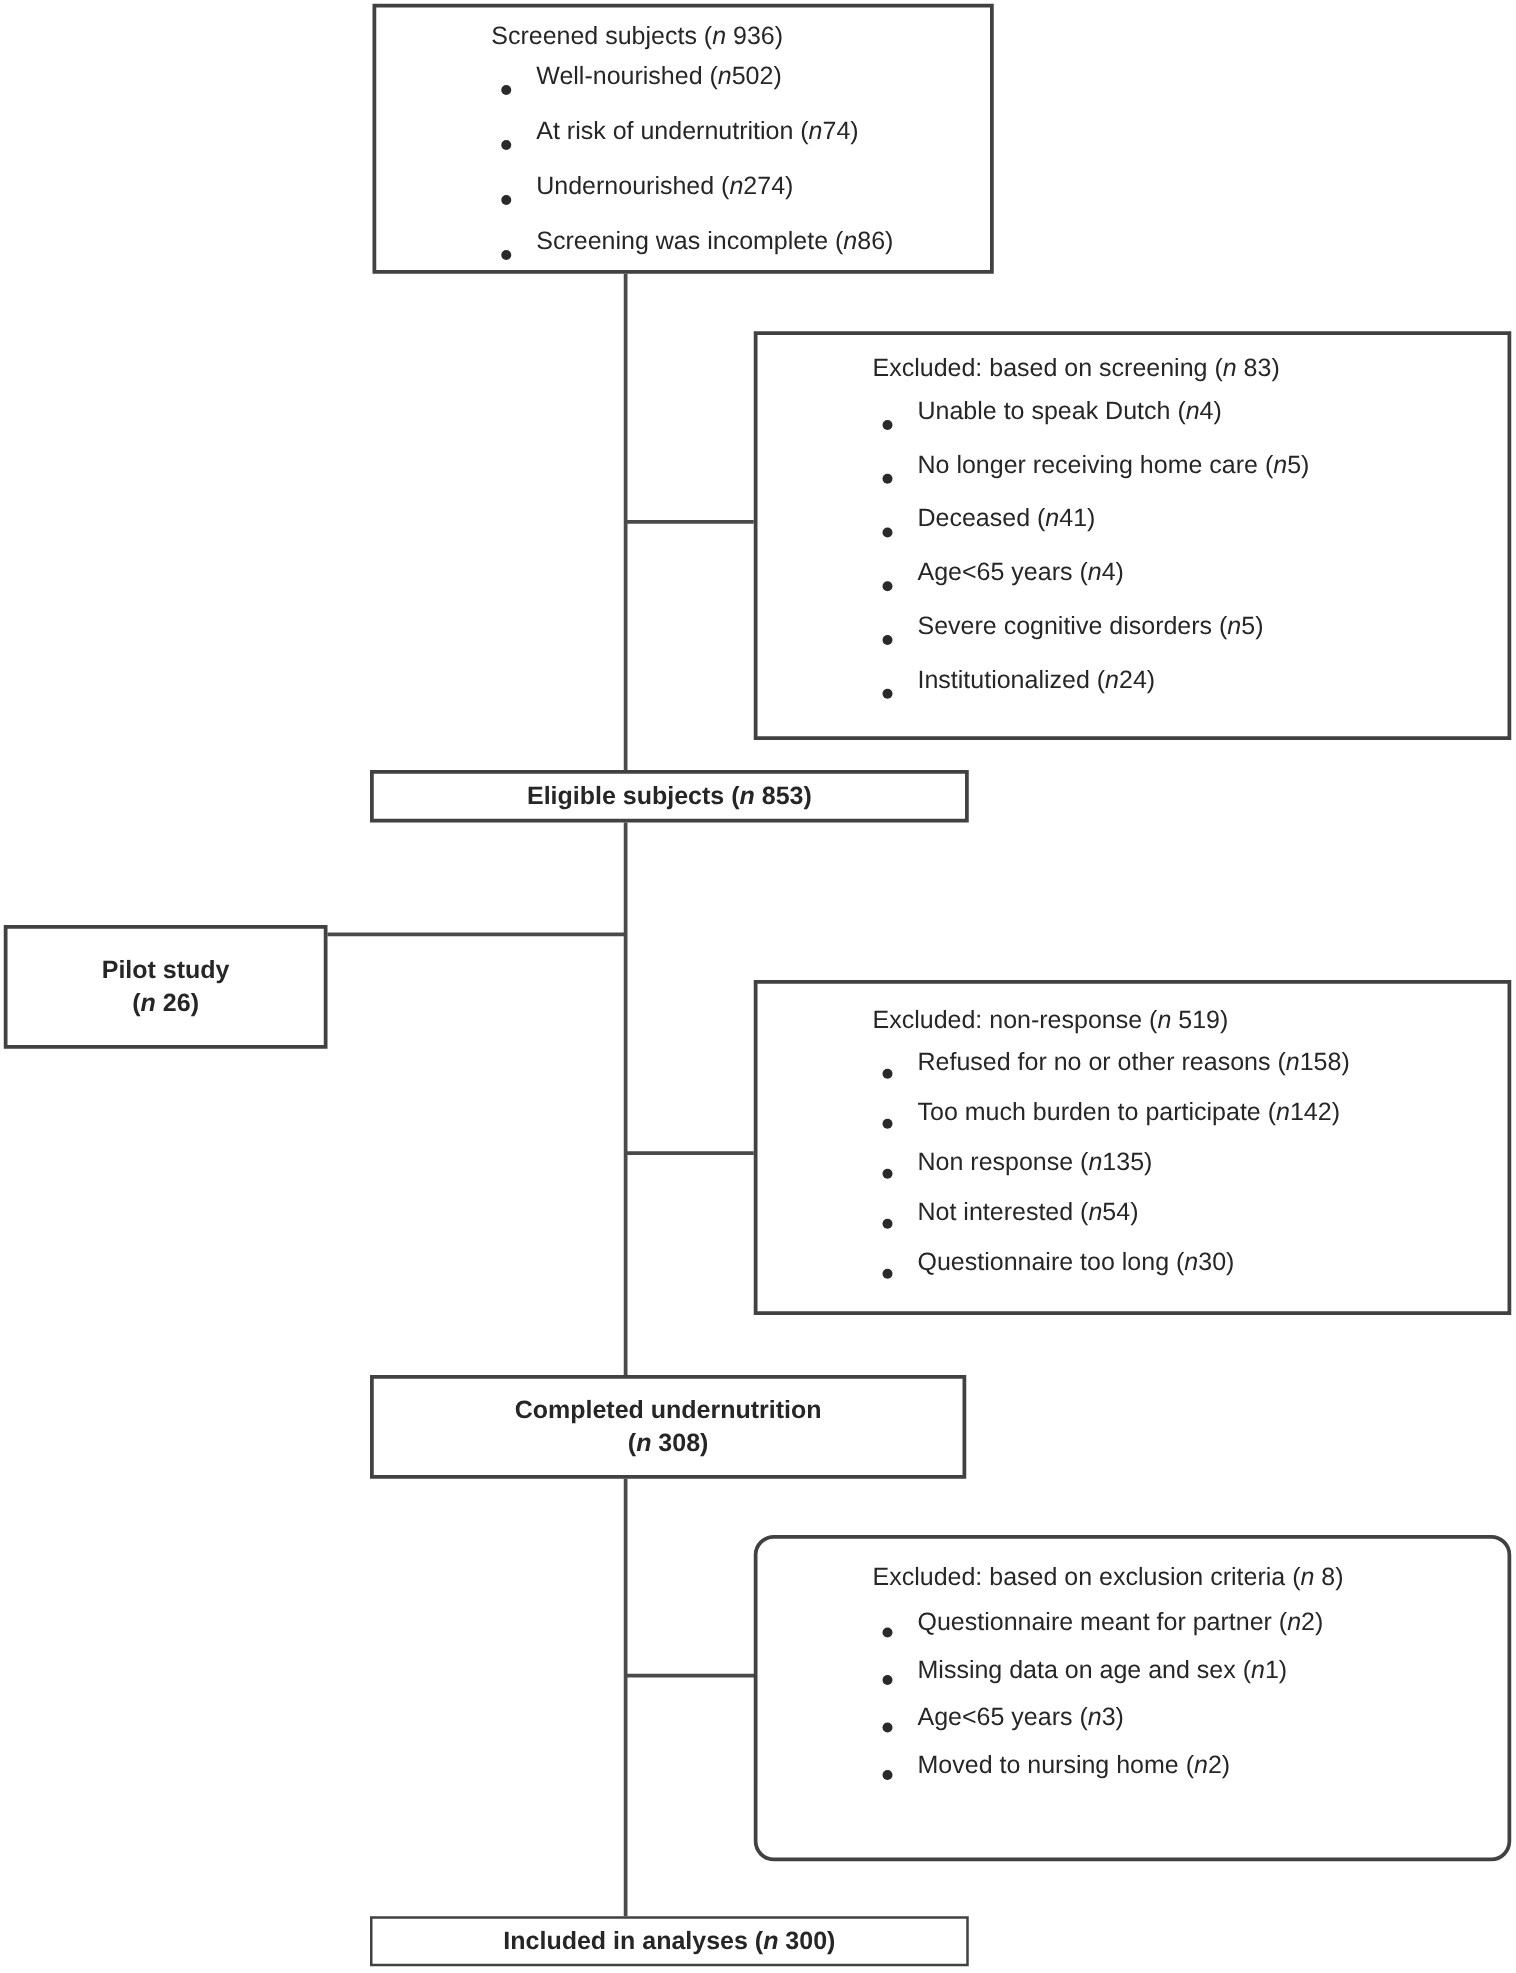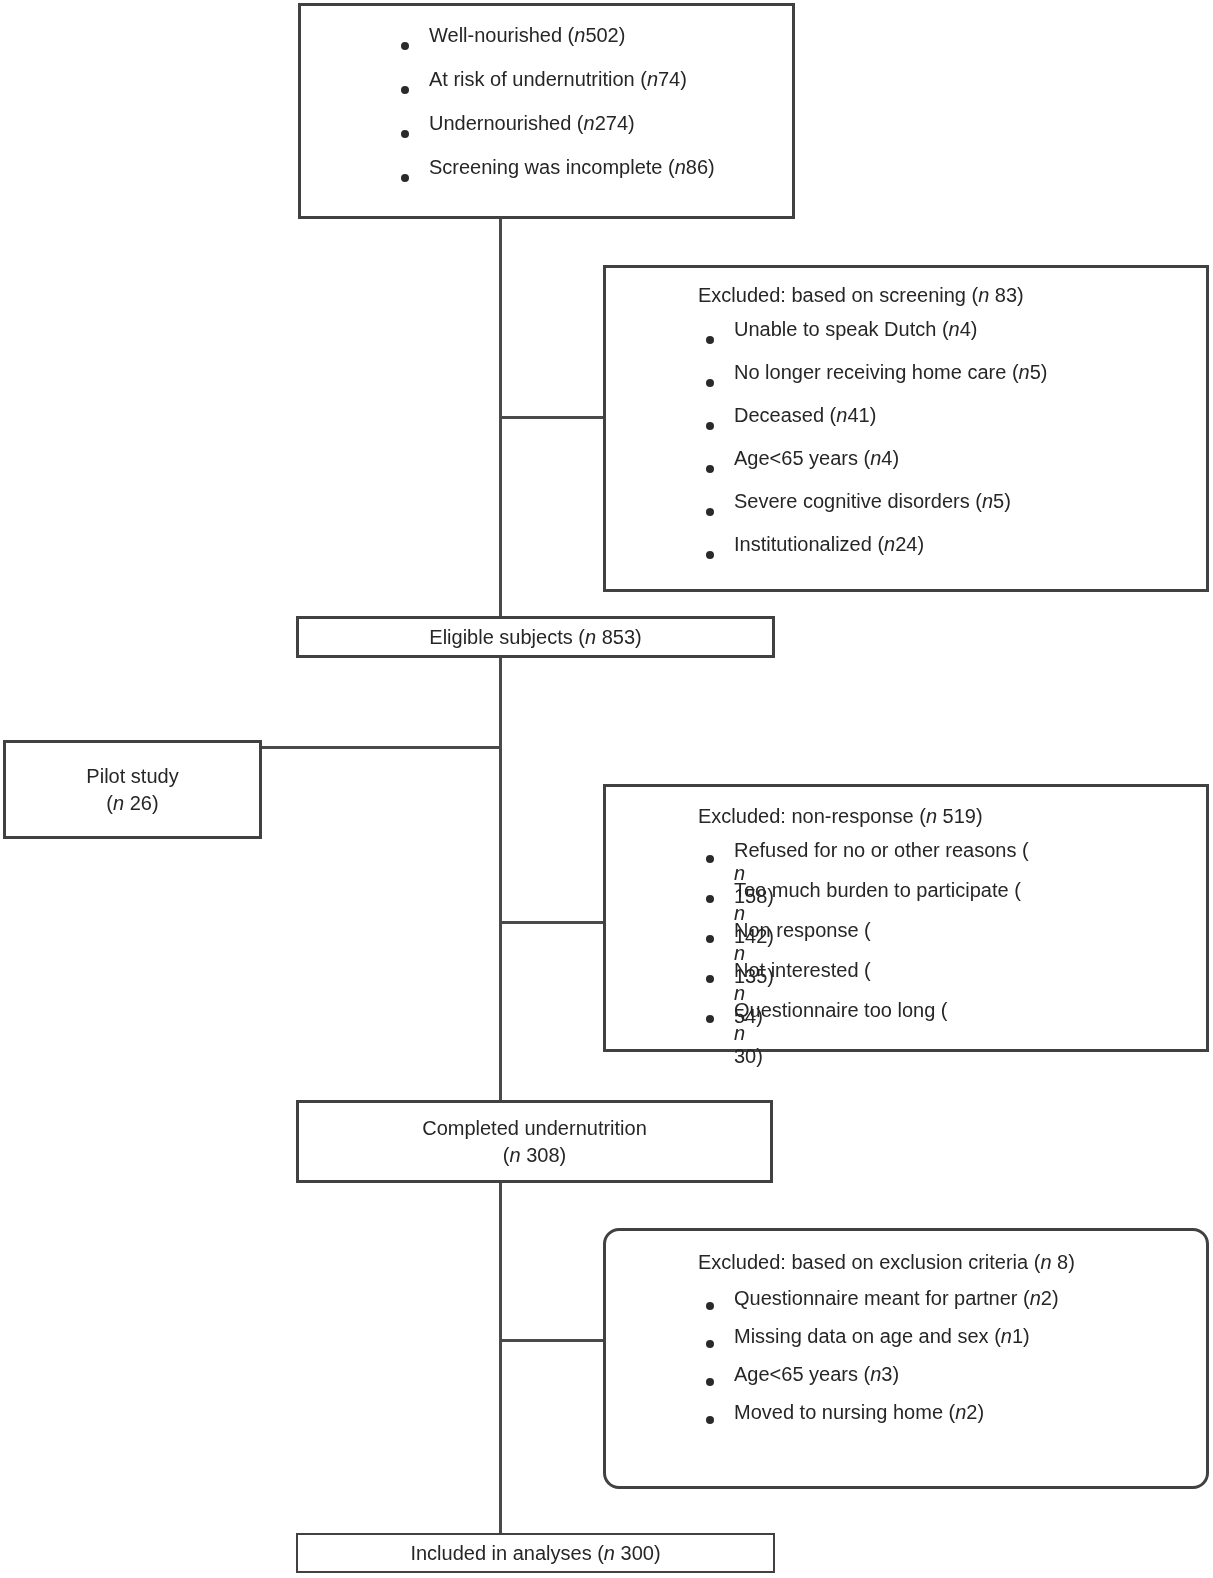--- a/index.html
+++ b/index.html
@@ -31,47 +31,49 @@
     position: absolute;
     left: 14px;
     top: 50%;
     transform: translateY(-50%);
     width: 8px; height: 8px;
     border-radius: 50%;
     background: #2a2a2a;
   }
   .pitch44 li { height: 44px; }
   .pitch43 li { height: 43px; }
-  .pitch40 li { height: 40px; flex-direction: column; }
+  .pitch40 li { height: 40px; }
   .pitch38 li { height: 38px; }
   
   .center {
     display: flex;
     flex-direction: column;
     align-items: center;
     justify-content: center;
     text-align: center;
     line-height: 27px;
+    font-weight: bold;
   }
   i { font-style: italic; }
 </style>
 </head>
 <body>
 
 <div class="canvas">
 
   <div class="line" style="left:499px; top:218px; width:3px; height:400px;"></div>
   <div class="line" style="left:500px; top:416px; width:105px; height:3px;"></div>
   <div class="line" style="left:499px; top:656px; width:3px; height:446px;"></div>
   <div class="line" style="left:260px; top:746px; width:241px; height:3px;"></div>
   <div class="line" style="left:500px; top:921px; width:105px; height:3px;"></div>
   <div class="line" style="left:499px; top:1181px; width:3px; height:354px;"></div>
   <div class="line" style="left:500px; top:1339px; width:105px; height:3px;"></div>
 
   <div class="box detail" style="left:298px; top:3px; width:497px; height:216px; padding-top:10px;">
+    <div class="box-title"><span>Screened subjects (</span><i>n</i><span> 936)</span></div>
     <ul class="bullets pitch44" style="margin-top:8px;">
       <li>
           <span>Well-nourished (</span>
           <i>n</i>
           <span> 502)</span>
         </li>
       <li>
           <span>At risk of undernutrition (</span>
           <i>n</i>
           <span> 74)</span>

